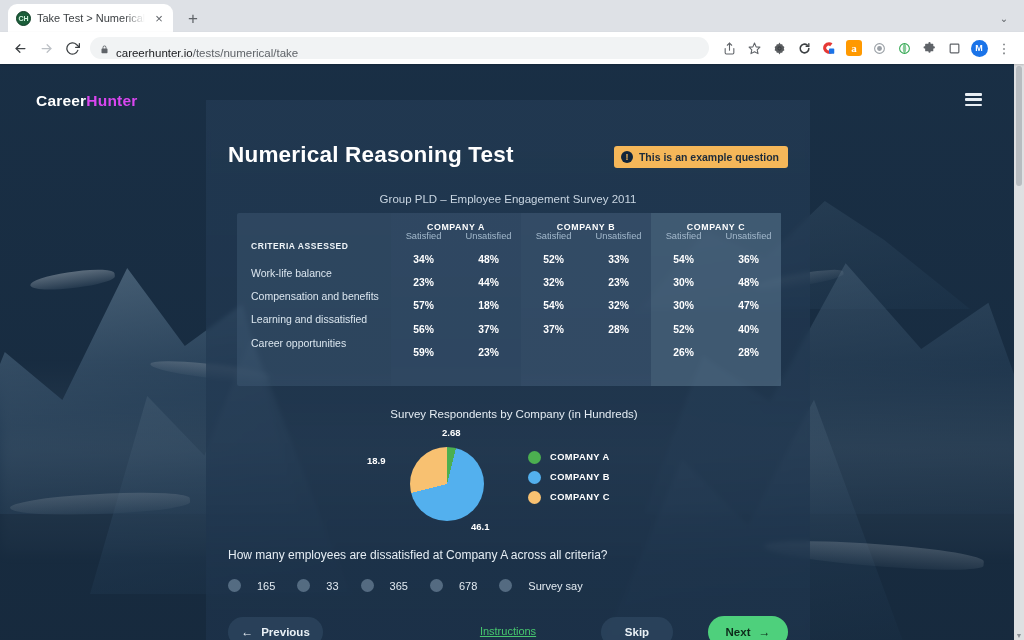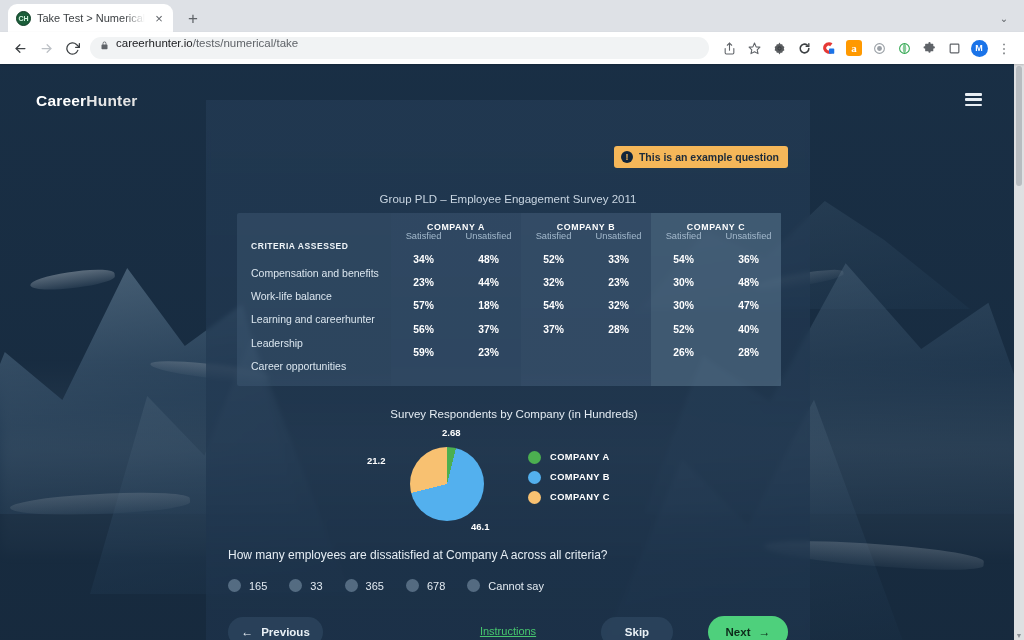--- a/index.html
+++ b/index.html
@@ -50,21 +50,21 @@
     padding: 0 8px; gap: 2px; position: relative; z-index: 40;
     box-shadow: 0 1px 2px rgba(0,0,0,.18);
   }
   .tb-icon {
     width: 24px; height: 24px; display: flex; align-items: center;
     justify-content: center; color: #5f6368; flex: 0 0 auto; border-radius: 50%;
   }
   .tb-icon svg { display: block; }
   .omnibox {
     flex: 1 1 auto; height: 22px; background: #f1f3f4; border-radius: 11px;
-    display: flex; align-items: flex-start; padding: 0 10px; gap: 7px;
+    display: flex; align-items: flex-end; padding: 0 10px; gap: 7px;
     margin: 0 6px 0 4px; min-width: 0;
   }
   .omnibox-text { font-size: 11.5px; color: #5f6368; white-space: nowrap; }
   .omnibox-text b { color: #202124; font-weight: 500; }
   .tb-right { display: flex; align-items: center; gap: 1px; flex: 0 0 auto; }
   .ext {
     width: 16px; height: 16px; border-radius: 50%; flex: 0 0 auto;
     display: flex; align-items: center; justify-content: center;
     font-size: 9px; font-weight: bold; color: #fff;
   }
@@ -125,21 +125,21 @@
     position: absolute; left: 206px; top: 36px; width: 604px; height: 540px;
     background: linear-gradient(180deg, rgba(38,62,88,.62), rgba(30,52,76,.72));
     backdrop-filter: blur(2px);
   }
 
   .brand {
     position: absolute; left: 36px; top: 28px; font-size: 15.5px;
     font-weight: bold; letter-spacing: .2px; z-index: 12;
   }
   .brand .c1 { color: #ffffff; }
-  .brand .c2 { color: #e5e5e5; }
+  .brand .c2 { color: #d946ef; }
 
   .hamburger {
     position: absolute; right: 42px; top: 29px; width: 17px; height: 13px;
     display: flex; flex-direction: column; justify-content: space-between; z-index: 12;
   }
   .hamburger i { display:block; height: 2.5px; background: #e8eef3; border-radius: 1px; }
 
   
   .title {
     position: absolute; left: 22px; top: 42px; font-size: 22.5px; font-weight: bold;
@@ -212,21 +212,21 @@
   .legend { position: absolute; left: 322px; top: 22px; }
   .legend-row { display: flex; align-items: center; gap: 9px; height: 20px; }
   .legend-dot { width: 13px; height: 13px; border-radius: 50%; flex: 0 0 auto; }
   .legend-label { font-size: 9.3px; font-weight: bold; color: #ffffff; letter-spacing: .45px; }
 
   
   .question {
     position: absolute; left: 22px; top: 448px; font-size: 12px; color: #e6eef4;
   }
   .options { position: absolute; left: 22px; top: 479px; display: flex; align-items: center; }
-  .opt { display: flex; align-items: center; gap: 8px; margin-right: 22px; }
+  .opt { display: flex; align-items: center; gap: 16px; margin-right: 22px; }
   .radio {
     width: 13px; height: 13px; border-radius: 50%;
     background: rgba(132,155,177,.55); flex: 0 0 auto;
   }
   .opt-label { font-size: 11px; color: #e3ebf2; }
 
   
   .footer { position: absolute; left: 22px; right: 22px; top: 516px; height: 34px; }
   .btn {
     position: absolute; height: 30px; border-radius: 16px; display: flex;
@@ -384,36 +384,36 @@
     </div>
 
     <div class="hamburger">
       <i></i>
       <i></i>
       <i></i>
     </div>
 
     <div class="card">
 
+      <div class="title">Numerical Reasoning Test</div>
 
       <div class="badge">
         <span class="badge-dot">!</span>
         <span>This is an example question</span>
       </div>
 
       <div class="subtitle">Group PLD – Employee Engagement Survey 2011</div>
 
       <div class="table-wrap">
 
         <div class="col-criteria">
           <div class="crit-head">CRITERIA ASSESSED</div>
+          <div class="crit-row">Work-life balance</div>
           <div class="crit-row">Compensation and benefits</div>
-          <div class="crit-row">Work-life balance</div>
-          <div class="crit-row">Learning and careerhunter</div>
-          <div class="crit-row">Leadership</div>
+          <div class="crit-row">Learning and dissatisfied</div>
           <div class="crit-row">Career opportunities</div>
         </div>
 
         <div class="col-company">
           <div class="comp-head">COMPANY A</div>
           <div class="subhead">
             <div>Satisfied</div>
             <div>Unsatisfied</div>
           </div>
           <div class="val-row">
@@ -489,21 +489,21 @@
               <div>28%</div>
             </div>
         </div>
 
       </div>
 
       <div class="chart-title">Survey Respondents by Company (in Hundreds)</div>
       <div class="chart-area">
         <div class="pie"></div>
         <div class="pie-lbl top">2.68</div>
-        <div class="pie-lbl left">21.2</div>
+        <div class="pie-lbl left">18.9</div>
         <div class="pie-lbl bot">46.1</div>
 
         <div class="legend">
           <div class="legend-row">
             <span class="legend-dot" style="background:#4caf50"></span>
             <span class="legend-label">COMPANY A</span>
           </div>
           <div class="legend-row">
             <span class="legend-dot" style="background:#53b0ee"></span>
             <span class="legend-label">COMPANY B</span>
@@ -529,21 +529,21 @@
         <div class="opt">
           <span class="radio"></span>
           <span class="opt-label">365</span>
         </div>
         <div class="opt">
           <span class="radio"></span>
           <span class="opt-label">678</span>
         </div>
         <div class="opt">
           <span class="radio"></span>
-          <span class="opt-label">Cannot say</span>
+          <span class="opt-label">Survey say</span>
         </div>
       </div>
 
       <div class="footer">
         <div class="btn btn-prev">
           <span class="arrow">←</span>
           <span>Previous</span>
         </div>
         <div class="instructions">Instructions</div>
         <div class="btn btn-skip">Skip</div>

